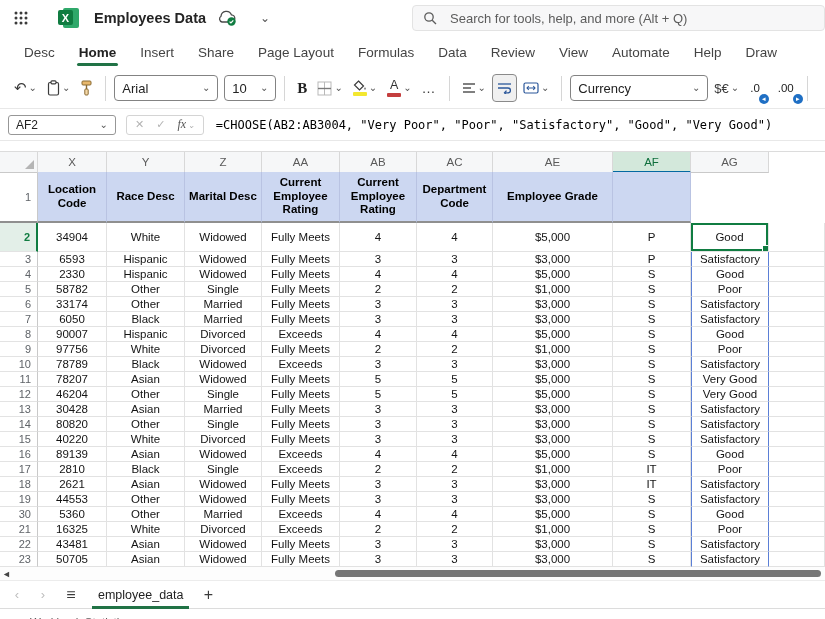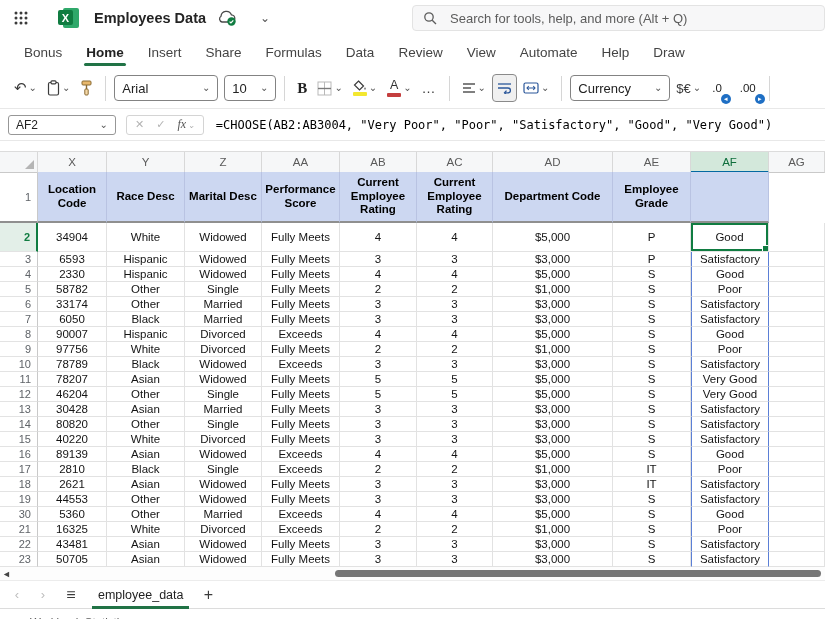--- a/index.html
+++ b/index.html
@@ -34,21 +34,21 @@
   .toolbar { height:40px; display:flex; align-items:center; padding:0 10px; gap:2px; background:#fff; }
   .tb-btn { height:28px; padding:0 4px; display:flex; align-items:center; justify-content:center;
     border-radius:4px; color:#3b3b3b; font-size:15px; }
   .tb-btn.selected { border:1px solid #8a8a8a; background:#f0f0f0; }
   .chev { font-size:10px; color:#555; margin-left:2px; line-height:1; }
   .divider { width:1px; height:25px; background:#d6d6d6; margin:0 6px; flex:none; }
   .combo { height:26px; border:1px solid #838383; border-radius:4px; display:flex; align-items:center;
     justify-content:space-between; padding:0 7px; font-size:13px; color:#222; background:#fff; }
   .combo.font { width:104px; margin-right:4px; }
   .combo.size { width:52px; }
-  .combo.numfmt { width:100px; }
+  .combo.numfmt { width:138px; }
   .boldB { font-weight:bold; font-size:15px; color:#222; font-family:"Liberation Serif", serif; }
   .color-icon { display:flex; flex-direction:column; align-items:center; line-height:1; }
   .color-icon .glyph { font-size:12.5px; color:#333; }
   .color-icon .bar { width:14px; height:4px; margin-top:1px; border-radius:1px; }
   .dec-btn { position:relative; font-size:11.5px; color:#222; padding:0 5px; }
   .dec-badge { position:absolute; right:-4px; bottom:-2px; width:10px; height:10px; border-radius:50%;
     background:#1f6fc4; color:#fff; font-size:7px; display:flex; align-items:center; justify-content:center; }
 
   
   .fbar { height:33px; display:flex; align-items:center; border-top:1px solid #e8e8e8;
@@ -152,24 +152,25 @@
       <svg width="14" height="14" viewBox="0 0 14 14">
         <circle cx="6" cy="6" r="4.2" fill="none" stroke="#5c5c5c" stroke-width="1.3"></circle>
         <line x1="9.2" y1="9.2" x2="13" y2="13" stroke="#5c5c5c" stroke-width="1.3"></line>
       </svg>
     </span>
     <input placeholder="Search for tools, help, and more (Alt + Q)" style="">
   </div>
 </div>
 
 <div class="menubar" id="menu-items">
-    <div class="menu-item">Bonus</div>
+    <div class="menu-item">Desc</div>
     <div class="menu-item active">Home</div>
     <div class="menu-item">Insert</div>
     <div class="menu-item">Share</div>
+    <div class="menu-item">Page Layout</div>
     <div class="menu-item">Formulas</div>
     <div class="menu-item">Data</div>
     <div class="menu-item">Review</div>
     <div class="menu-item">View</div>
     <div class="menu-item">Automate</div>
     <div class="menu-item">Help</div>
     <div class="menu-item">Draw</div>
   </div>
 
 <div class="toolbar">
@@ -309,31 +310,29 @@
 
 <div class="grid">
   <div class="grow colhead" id="colhead">
       <div class="ch corner"></div>
       <div class="ch">X</div>
       <div class="ch">Y</div>
       <div class="ch">Z</div>
       <div class="ch">AA</div>
       <div class="ch">AB</div>
       <div class="ch">AC</div>
-      <div class="ch">AD</div>
       <div class="ch">AE</div>
       <div class="ch sel">AF</div>
       <div class="ch">AG</div>
     </div>
   <div class="grow row1" id="row1">
       <div class="gut">1</div>
       <div class="hcell">Location Code</div>
       <div class="hcell">Race Desc</div>
       <div class="hcell">Marital Desc</div>
-      <div class="hcell">Performance Score</div>
       <div class="hcell">Current Employee Rating</div>
       <div class="hcell">Current Employee Rating</div>
       <div class="hcell">Department Code</div>
       <div class="hcell">Employee Grade</div>
       <div class="hcell"></div>
     </div>
   <div id="rows">
       <div class="grow drow row2">
         <div class="gut selrow">2</div>
         <div class="cell">34904</div>

